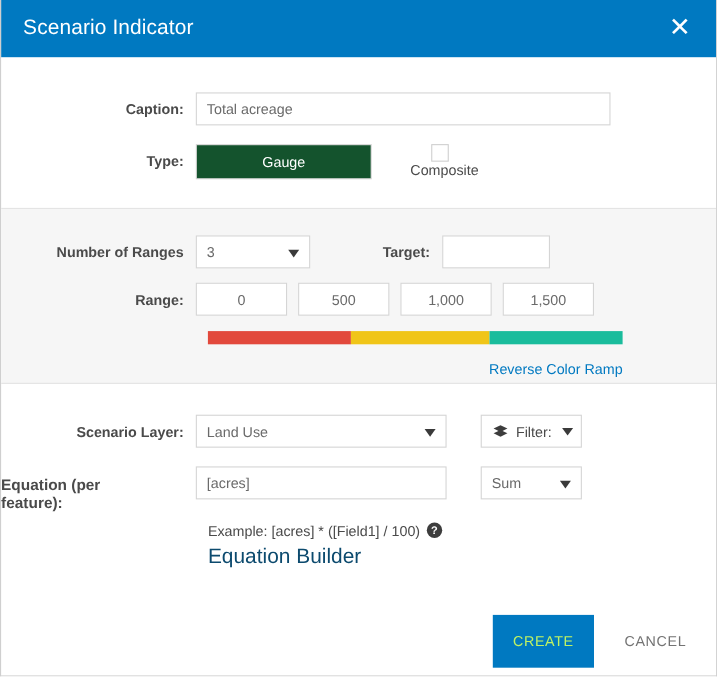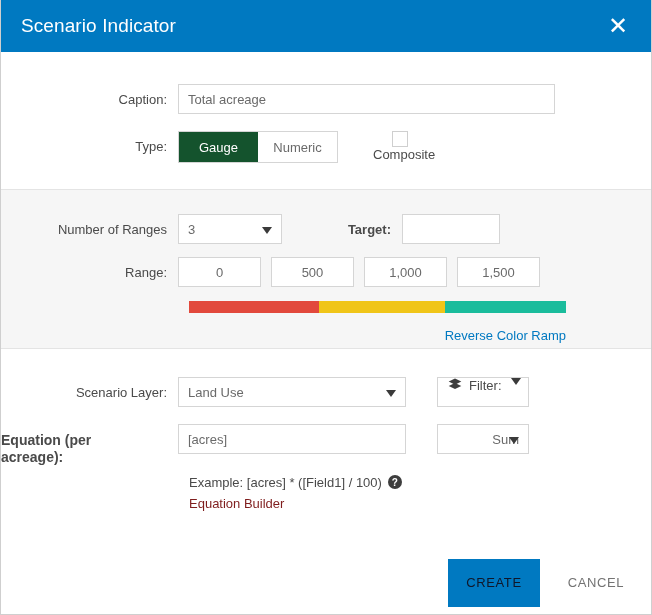--- a/index.html
+++ b/index.html
@@ -53,21 +53,21 @@
   }
 
   
   .row {
     display: flex;
     align-items: flex-start;
   }
   .lbl {
     color: #4a4a4a;
     font-size: 13px;
-    font-weight: normal;
+    font-weight: bold;
     text-align: right;
     box-sizing: border-box;
     padding-top: 8px;
   }
   .lbl-w {
     width: 177px;
     padding-right: 11px;
   }
 
   input[type="text"] {
@@ -217,21 +217,21 @@
 
   .layer-select { width: 228px; }
 
   .filter-btn {
     margin-left: 31px;
     height: 30px;
     border: 1px solid #d5d5d5;
     background: #ffffff;
     box-sizing: border-box;
     display: flex;
-    align-items: flex-start;
+    align-items: center;
     padding: 0 11px 0 10px;
     font-size: 13px;
     color: #4a4a4a;
     cursor: pointer;
     position: relative;
     width: 92px;
   }
   .filter-caret {
     width: 0; height: 0;
     border-left: 5.5px solid transparent;
@@ -246,21 +246,21 @@
     width: 177px;
     padding-right: 11px;
     font-size: 14px;
     font-weight: bold;
     color: #4a4a4a;
     padding-top: 8px;
     box-sizing: border-box;
     line-height: 17px;
   }
   .eq-input { width: 228px; }
-  .sum-select { margin-left: 31px; width: 92px; justify-content: flex-end; }
+  .sum-select { margin-left: 31px; width: 92px; }
 
   .example {
     margin-left: 188px;
     margin-top: 9px;
     font-size: 13px;
     color: #4a4a4a;
     display: flex;
     align-items: flex-start;
   }
   .help-ico {
@@ -273,41 +273,41 @@
     font-weight: bold;
     display: inline-flex;
     align-items: center;
     justify-content: center;
     margin-left: 6px;
     cursor: pointer;
   }
   .builder-link {
     margin-left: 188px;
     margin-top: 6px;
-    font-size: 13px;
-    color: #7f1d1d;
+    font-size: 19px;
+    color: #0c4a6e;
     cursor: pointer;
     display: inline-block;
   }
 
   
   .footer {
     position: absolute;
     left: 0; right: 0;
     bottom: 0;
     height: 63px;
     display: flex;
     align-items: center;
     justify-content: flex-end;
     padding-right: 21px;
     box-sizing: border-box;
   }
   .create-btn {
     background: #0079c1;
-    color: #0f172a;
+    color: #bef264;
     font-size: 13px;
     letter-spacing: 0.6px;
     padding: 0 18px;
     height: 48px;
     display: flex;
     align-items: center;
     justify-content: center;
     cursor: pointer;
     border: none;
     font-family: "Liberation Sans", sans-serif;
@@ -337,21 +337,20 @@
 
     <div class="row">
       <div class="lbl lbl-w">Caption:</div>
       <input type="text" class="caption-input" value="Total acreage" style="">
     </div>
 
     <div class="row typerow">
       <div class="lbl lbl-w">Type:</div>
       <div class="toggle-group">
         <div class="toggle-btn active">Gauge</div>
-        <div class="toggle-btn">Numeric</div>
       </div>
       <div class="composite-wrap">
         <div class="cbox"></div>
         <div class="composite-label">Composite</div>
       </div>
     </div>
 
   </div>
 
   <div class="panel">
@@ -402,21 +401,21 @@
           </svg>
         </span>
         <span>Filter:</span>
         <span class="filter-caret"></span>
       </div>
     </div>
 
     <div class="row eqrow">
       <div class="eq-lbl">
         <div>Equation (per</div>
-        <div>acreage):</div>
+        <div>feature):</div>
       </div>
       <div>
         <input type="text" class="eq-input" value="[acres]" style="">
       </div>
       <div class="select-box sum-select">
         <span>Sum</span>
         <span class="caret"></span>
       </div>
     </div>
 

